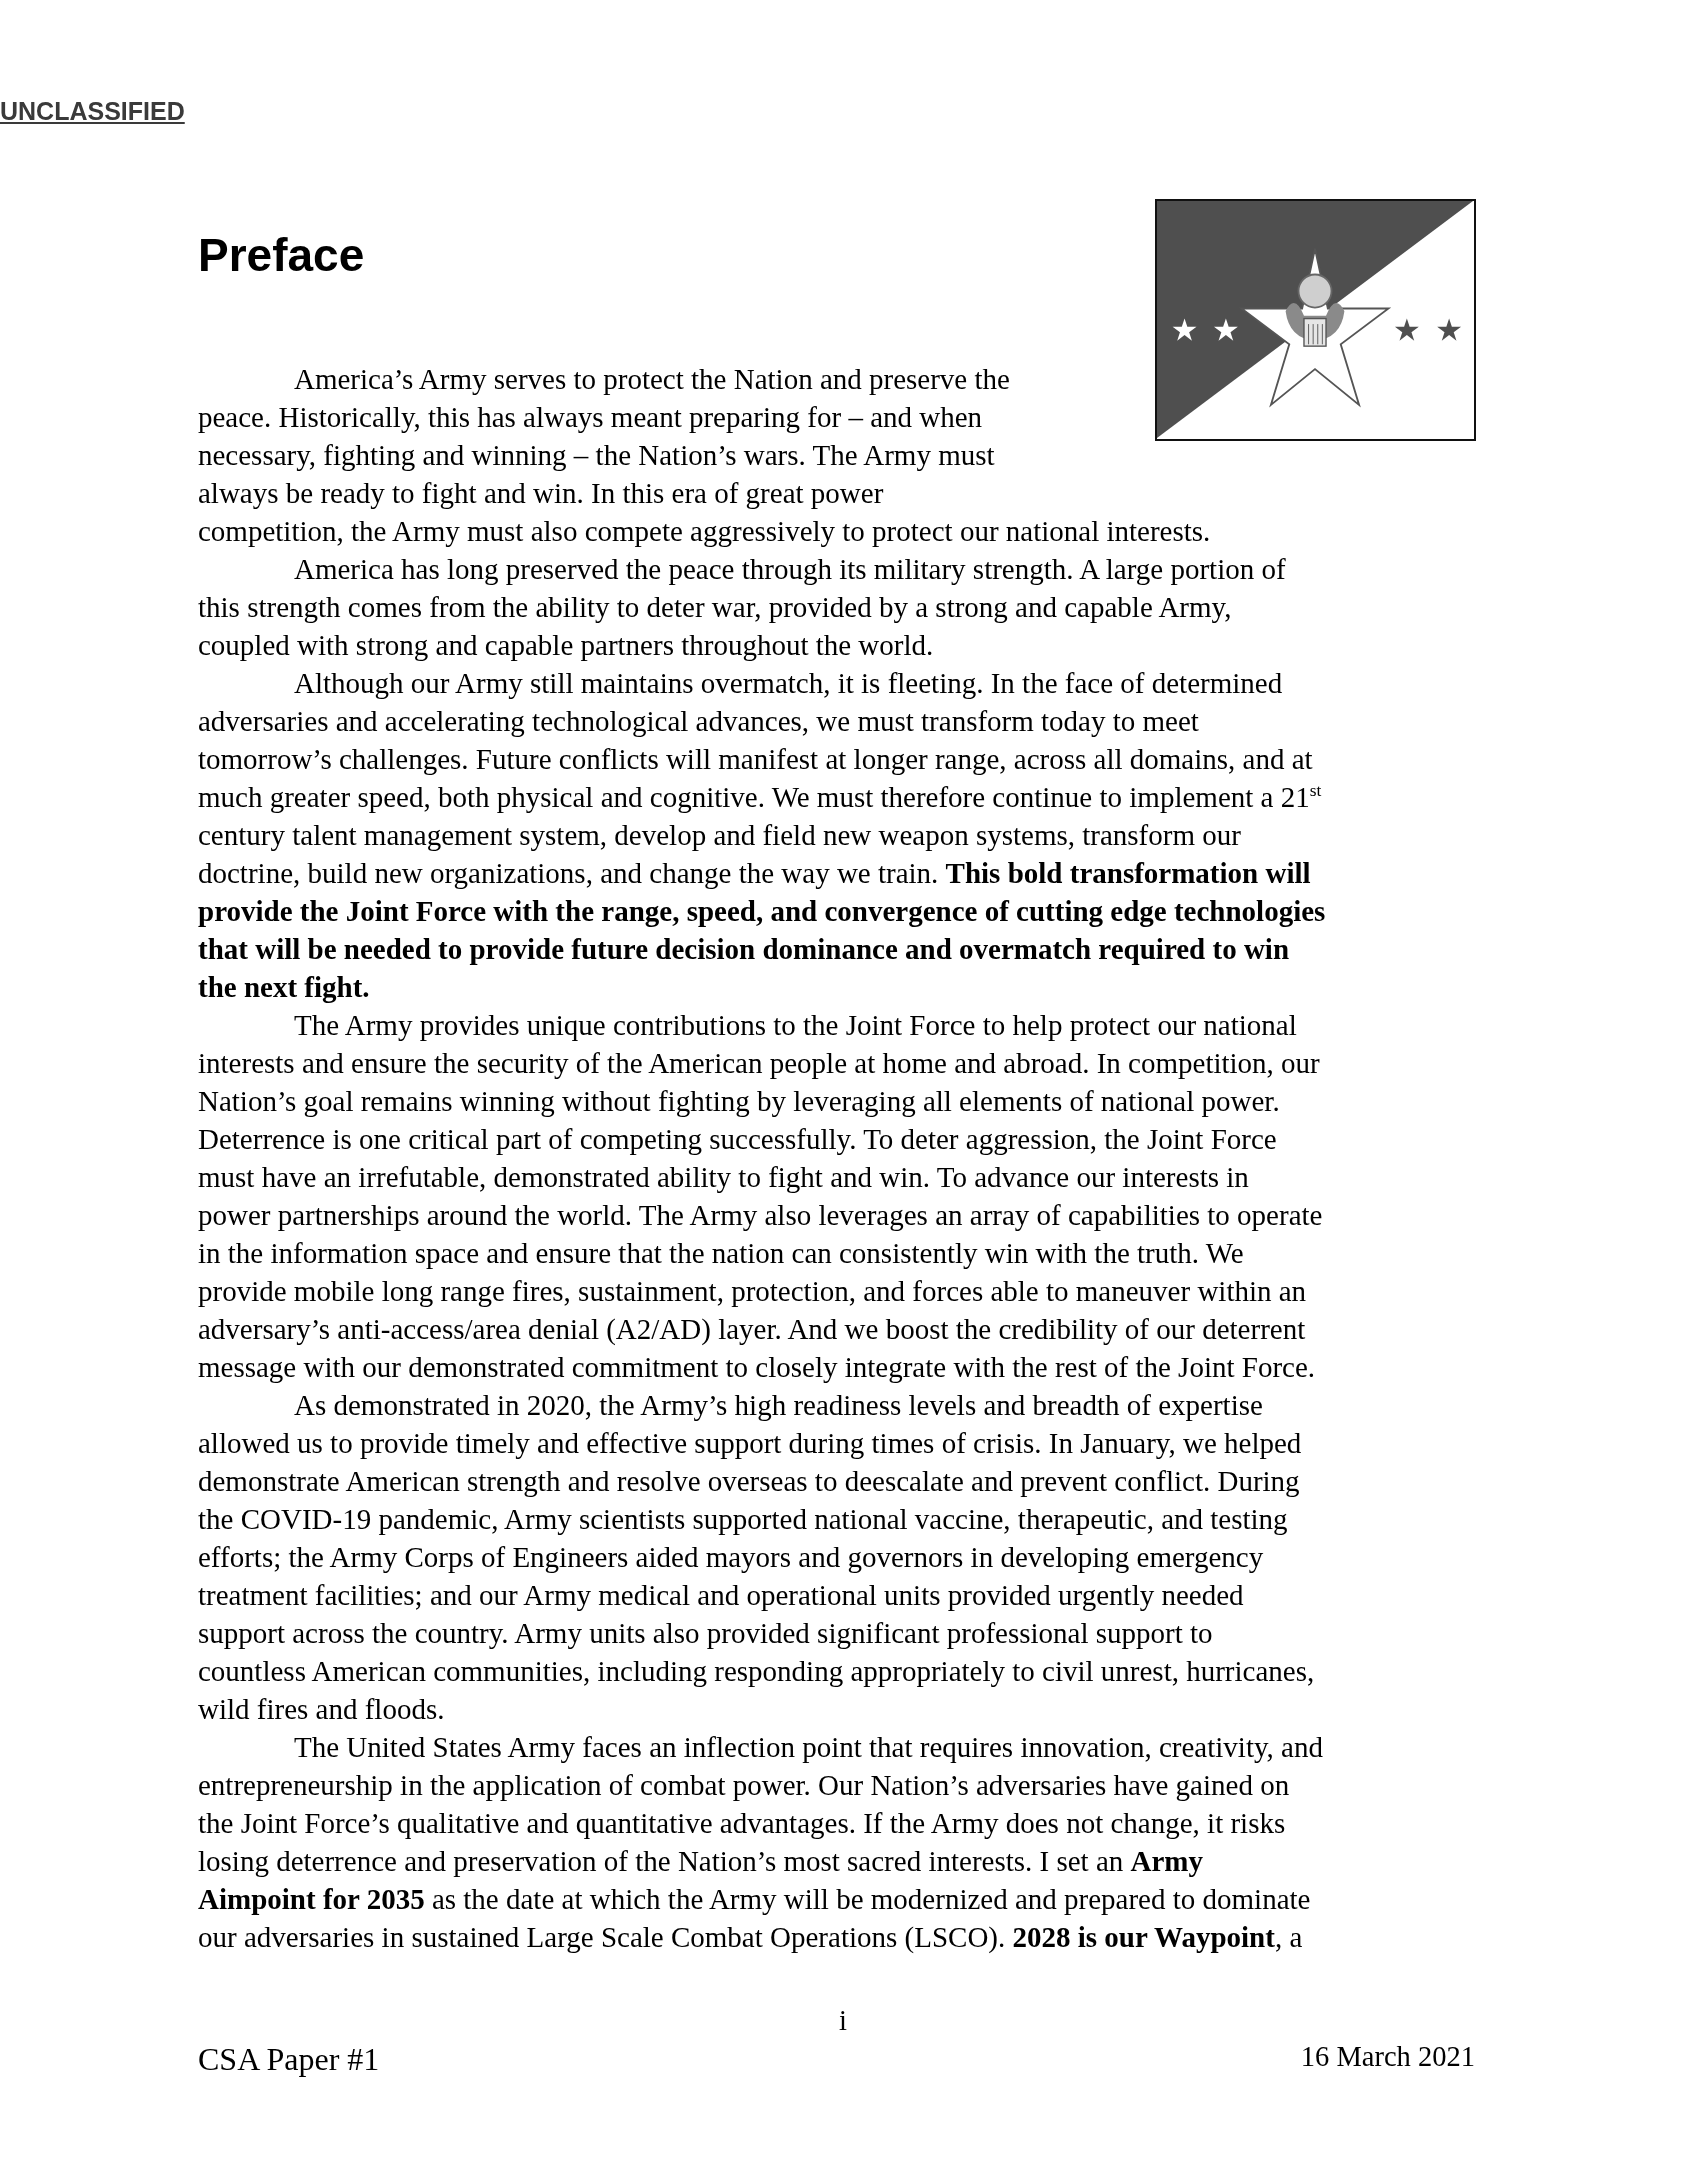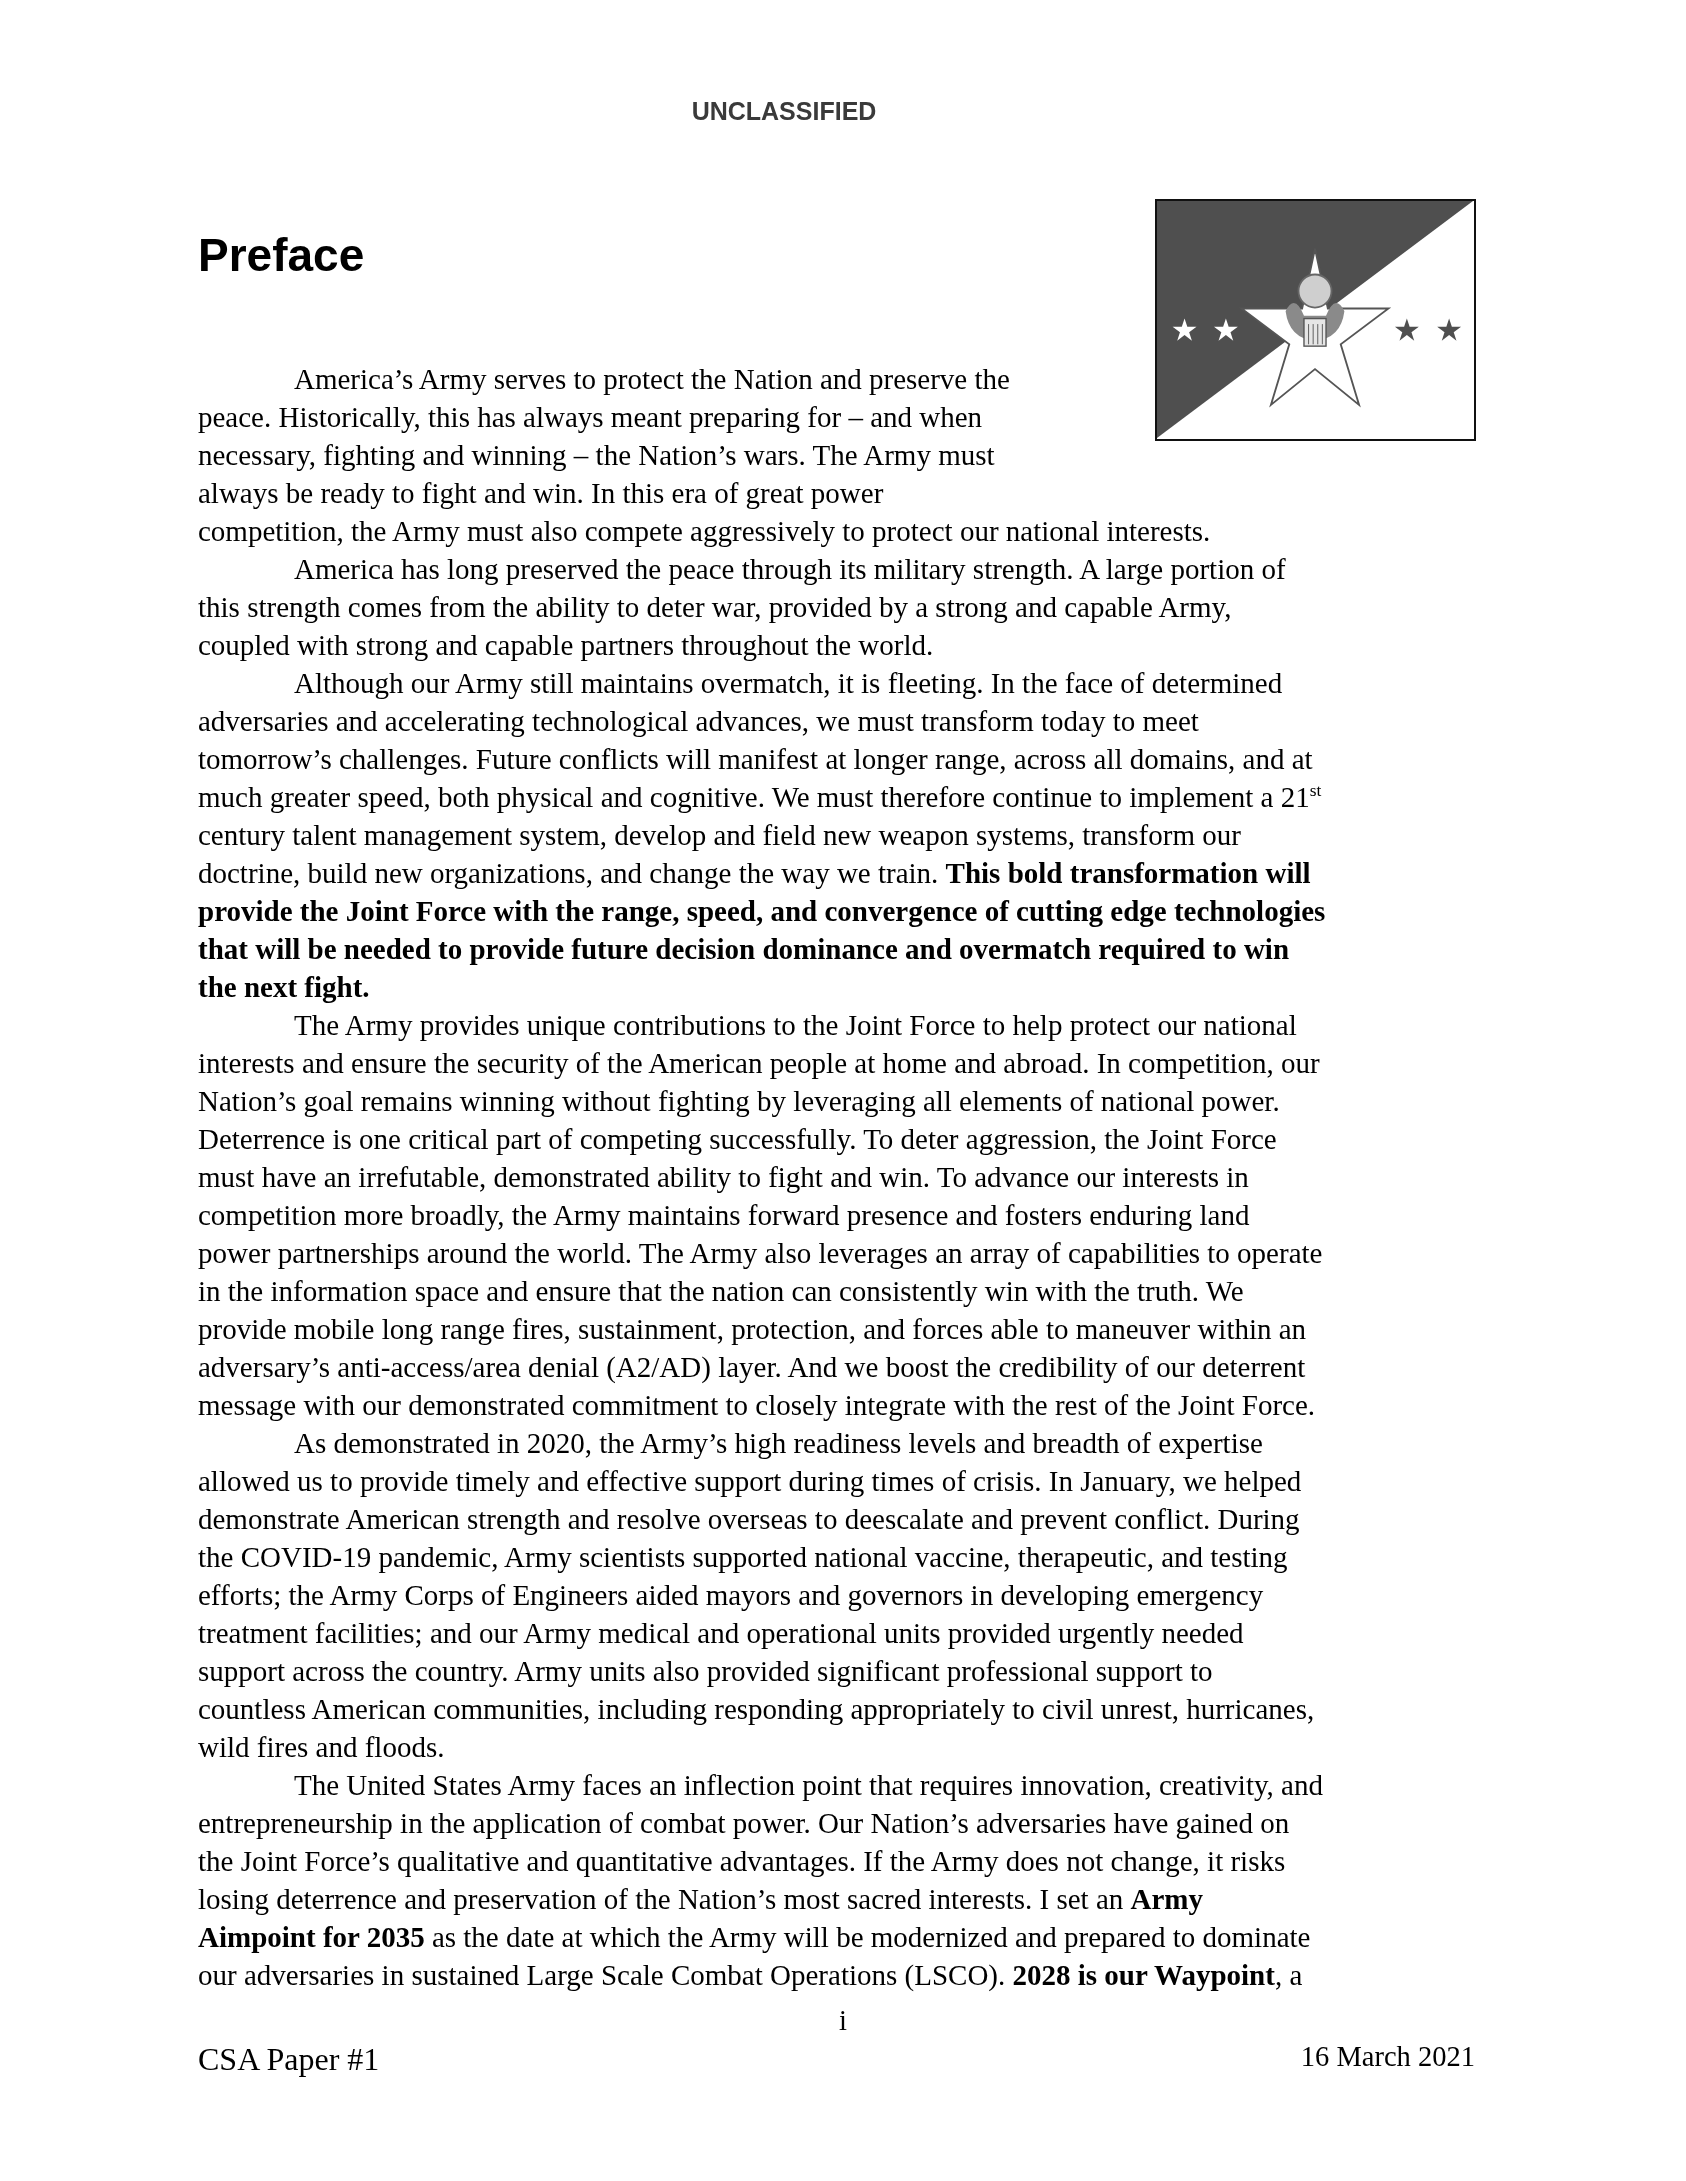--- a/index.html
+++ b/index.html
@@ -1,18 +1,18 @@
 <!DOCTYPE html>
 <html style="font-size:14.7px"><head>
 <meta charset="utf-8">
 <style>
   html, body { margin:0; padding:0; background:#ffffff; }
   body { width:1686px; height:2182px; position:relative; overflow:hidden; color:#000; }
-  .hdr { position:absolute; top:97px; left:0; width:1568px; text-align:center;
-         font-family:"Liberation Sans", sans-serif; font-weight:bold; font-size:25px; color:#3a3a3a; }
+  .hdr { position:absolute; top:97px; left:0; width:1568px; 
+         font-family:"Liberation Sans", sans-serif; font-weight:bold; font-size:25px; color:#3a3a3a;text-decoration:underline; }
   .title { position:absolute; top:228px; left:198px; font-family:"Liberation Sans", sans-serif;
            font-weight:bold; font-size:46px; }
   .flag { position:absolute; left:1155px; top:199px; width:321px; height:242px; border:2.8px solid #111; box-sizing:border-box; }
   .body { position:absolute; top:324px; left:198px; width:1286px;
           font-family:"Liberation Serif", serif; font-size:29px; line-height:38px;margin-top:36px; }
   .line { white-space:nowrap; height:38px; }
   .ind { padding-left:96px; }
   b { font-weight:bold; }
   sup { font-size:17.4px; line-height:0; vertical-align:11px; }
   .pnum { position:absolute; top:2005px; left:0; width:1686px; text-align:center;
@@ -65,21 +65,20 @@
   <div class="line"><span>century talent management system, develop and field new weapon systems, transform our</span></div>
   <div class="line"><span>doctrine, build new organizations, and change the way we train. </span><b>This bold transformation will</b></div>
   <div class="line"><b>provide the Joint Force with the range, speed, and convergence of cutting edge technologies</b></div>
   <div class="line"><b>that will be needed to provide future decision dominance and overmatch required to win</b></div>
   <div class="line"><b>the next fight.</b></div>
   <div class="line ind"><span>The Army provides unique contributions to the Joint Force to help protect our national</span></div>
   <div class="line"><span>interests and ensure the security of the American people at home and abroad. In competition, our</span></div>
   <div class="line"><span>Nation’s goal remains winning without fighting by leveraging all elements of national power.</span></div>
   <div class="line"><span>Deterrence is one critical part of competing successfully. To deter aggression, the Joint Force</span></div>
   <div class="line"><span>must have an irrefutable, demonstrated ability to fight and win. To advance our interests in</span></div>
-  <div class="line"><span>competition more broadly, the Army maintains forward presence and fosters enduring land</span></div>
   <div class="line"><span>power partnerships around the world. The Army also leverages an array of capabilities to operate</span></div>
   <div class="line"><span>in the information space and ensure that the nation can consistently win with the truth. We</span></div>
   <div class="line"><span>provide mobile long range fires, sustainment, protection, and forces able to maneuver within an</span></div>
   <div class="line"><span>adversary’s anti-access/area denial (A2/AD) layer. And we boost the credibility of our deterrent</span></div>
   <div class="line"><span>message with our demonstrated commitment to closely integrate with the rest of the Joint Force.</span></div>
   <div class="line ind"><span>As demonstrated in 2020, the Army’s high readiness levels and breadth of expertise</span></div>
   <div class="line"><span>allowed us to provide timely and effective support during times of crisis. In January, we helped</span></div>
   <div class="line"><span>demonstrate American strength and resolve overseas to deescalate and prevent conflict. During</span></div>
   <div class="line"><span>the COVID-19 pandemic, Army scientists supported national vaccine, therapeutic, and testing</span></div>
   <div class="line"><span>efforts; the Army Corps of Engineers aided mayors and governors in developing emergency</span></div>

